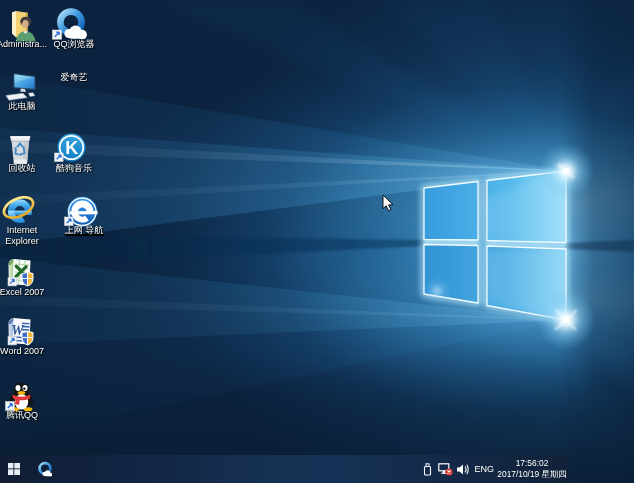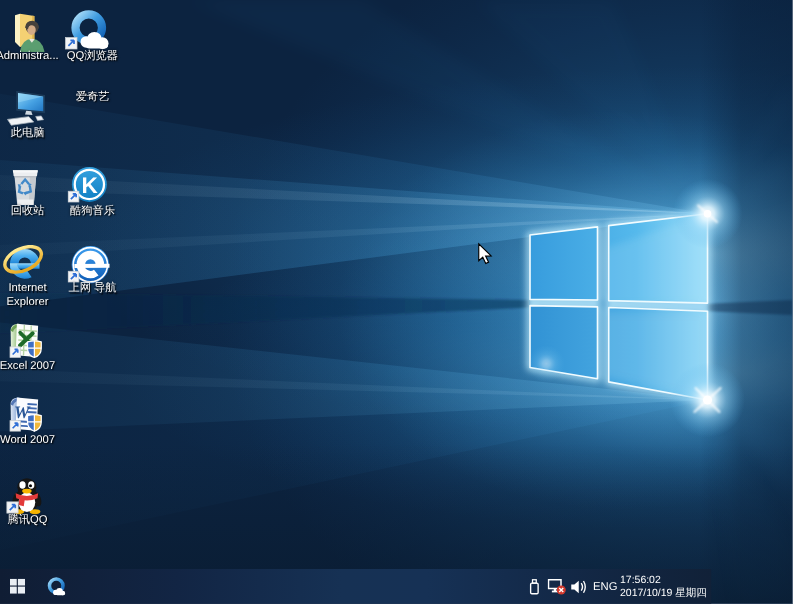--- a/index.html
+++ b/index.html
@@ -6,21 +6,21 @@
 body{width:634px;height:483px;overflow:hidden;font-family:"Liberation Sans",sans-serif;}
 #desktop{position:relative;width:634px;height:483px;background:#0d2440;}
 #wall{position:absolute;left:0;top:0;}
 .icon{position:absolute;width:64px;text-align:center;}
 .icon .ig{height:29px;position:relative;}
 .icon .lbl{margin-top:0;will-change:transform;font-size:9px;line-height:11px;color:#fff;
  text-shadow:1px 1px 1px rgba(0,0,0,0.95),0 0 2px rgba(0,0,0,0.8);}
 #taskbar{will-change:transform;position:absolute;left:0;top:455px;width:569px;height:28px;
  background:linear-gradient(90deg,#101d34 0%,#122544 25%,#163154 48%,#163155 60%,#132948 78%,#112138 100%);}
 #tray{position:absolute;right:0;top:0;height:28px;color:#fff;}
-#clock{position:absolute;right:1px;top:3px;width:72px;font-size:8.4px;line-height:10.5px;color:#fff;white-space:nowrap;}
+#clock{position:absolute;right:1px;top:3px;width:72px;text-align:center;font-size:8.4px;line-height:10.5px;color:#fff;white-space:nowrap;}
 #eng{position:absolute;right:75px;top:9px;font-size:9px;color:#fff;}
 </style>
 </head>
 <body>
 <div id="desktop">
 <svg id="wall" width="634" height="483" viewBox="0 0 634 483">
 <defs>
  <radialGradient id="glow" cx="566" cy="246" r="390" gradientUnits="userSpaceOnUse" gradientTransform="translate(0,49.2) scale(1,0.8)">
   <stop offset="0" stop-color="#b4e4fa" stop-opacity="0.85"></stop>
   <stop offset="0.16" stop-color="#5cb8ec" stop-opacity="0.55"></stop>
@@ -331,21 +331,21 @@
   </defs>
   <path d="M6.0,15 A11.8,11.8 0 0 1 29.6,15 L22.8,15 A5,5 0 0 0 12.8,15 Z" fill="url(#ieg)"></path>
   <rect x="6" y="14.6" width="23.6" height="4.4" fill="url(#ieg)"></rect>
   <path d="M6.0,15 A11.8,11.8 0 0 0 23.3,25.7 L19.8,20.6 A6.2,6.2 0 0 1 11.6,15 Z" fill="url(#ieg)"></path>
   <ellipse cx="16.5" cy="11.5" rx="15.5" ry="8.8" fill="none" stroke="url(#iey)" stroke-width="2.7" transform="rotate(-24 16.5 11.5)"></ellipse>
  </svg>
       </div>
  <div class="lbl">Internet<br>Explorer</div>
 </div>
 
-<div class="icon" style="left:42px;top:196px;">
+<div class="icon" style="left:52px;top:196px;text-decoration:underline;">
  <div class="ig">
         <svg width="36" height="36" viewBox="0 0 36 36" style="position:absolute;left:12px;top:0;">
   <defs>
    <linearGradient id="nav" x1="0" y1="0" x2="0" y2="1">
     <stop offset="0" stop-color="#3e9ff0"></stop>
     <stop offset="1" stop-color="#0d5ab4"></stop>
    </linearGradient>
   </defs>
   <circle cx="18.3" cy="15.8" r="15" fill="url(#nav)"></circle>
   <circle cx="18.3" cy="15.8" r="13.7" fill="none" stroke="#fff" stroke-width="1.3"></circle>

